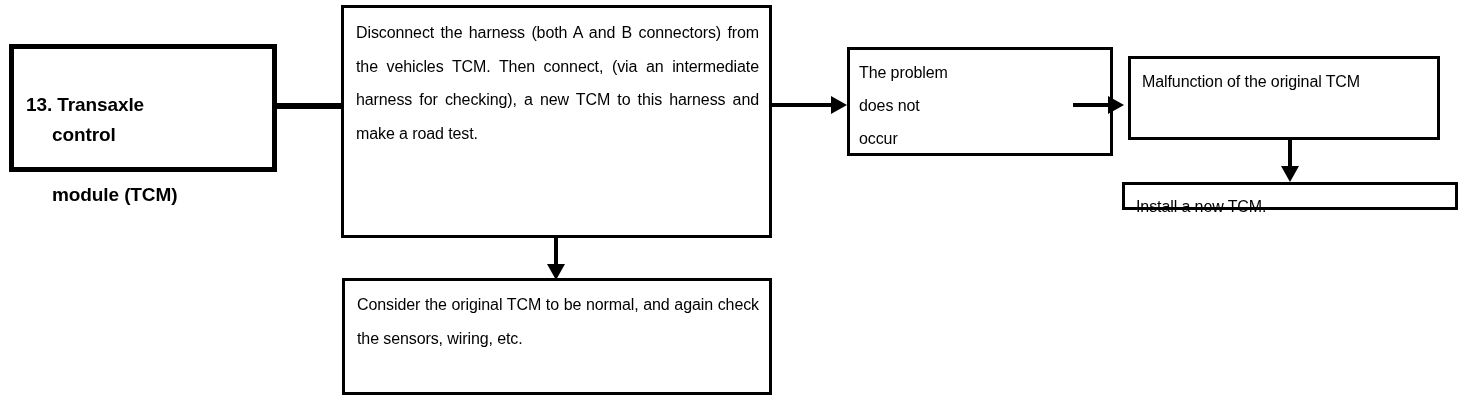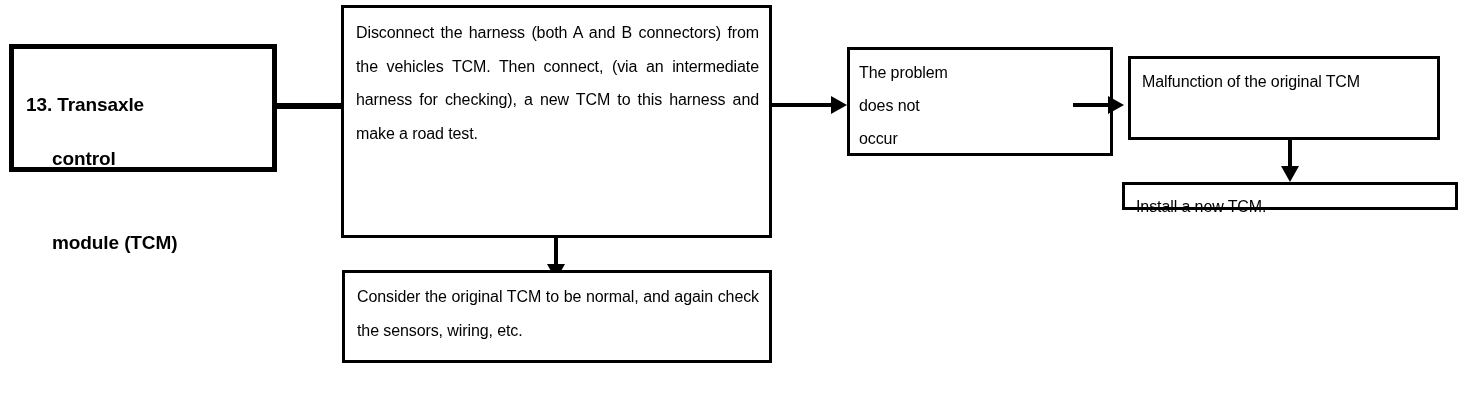--- a/index.html
+++ b/index.html
@@ -38,21 +38,20 @@
   .bold-head {
     font-weight: bold;
     font-size: 19px;
     line-height: 30px;
     left: 12px;
     top: 11px;
   }
   .bold-head .indent {
     display: block;
     padding-left: 26px;
-    margin-top: 24px;
   }
   .justify {
     text-align: justify;
     text-align-last: left;
   }
   .conn {
     position: absolute;
     background: #000000;
   }
   .arrow-head-right {
@@ -110,17 +109,17 @@
   <div class="conn" style="left:1288px; top:140px; width:4px; height:30px;"></div>
   <span class="arrow-head-down" style="left:1281px; top:166px;"></span>
 
   <div class="box" style="left:1122px; top:182px; width:336px; height:28px;">
     <div class="box-text" style="top:5px; left:11px; line-height:33px;">Install a new TCM.</div>
   </div>
 
   <div class="conn" style="left:554px; top:238px; width:4px; height:32px;"></div>
   <span class="arrow-head-down" style="left:547px; top:264px;"></span>
 
-  <div class="box" style="left:342px; top:270px; width:430px; height:93px;">
+  <div class="box" style="left:342px; top:278px; width:430px; height:117px;">
     <div class="box-text justify" style="top:7px; left:12px; right:10px; line-height:33.5px;">Consider the original TCM to be normal, and again check the sensors, wiring, etc.</div>
   </div>
 
 </div>
 
 </body></html>

